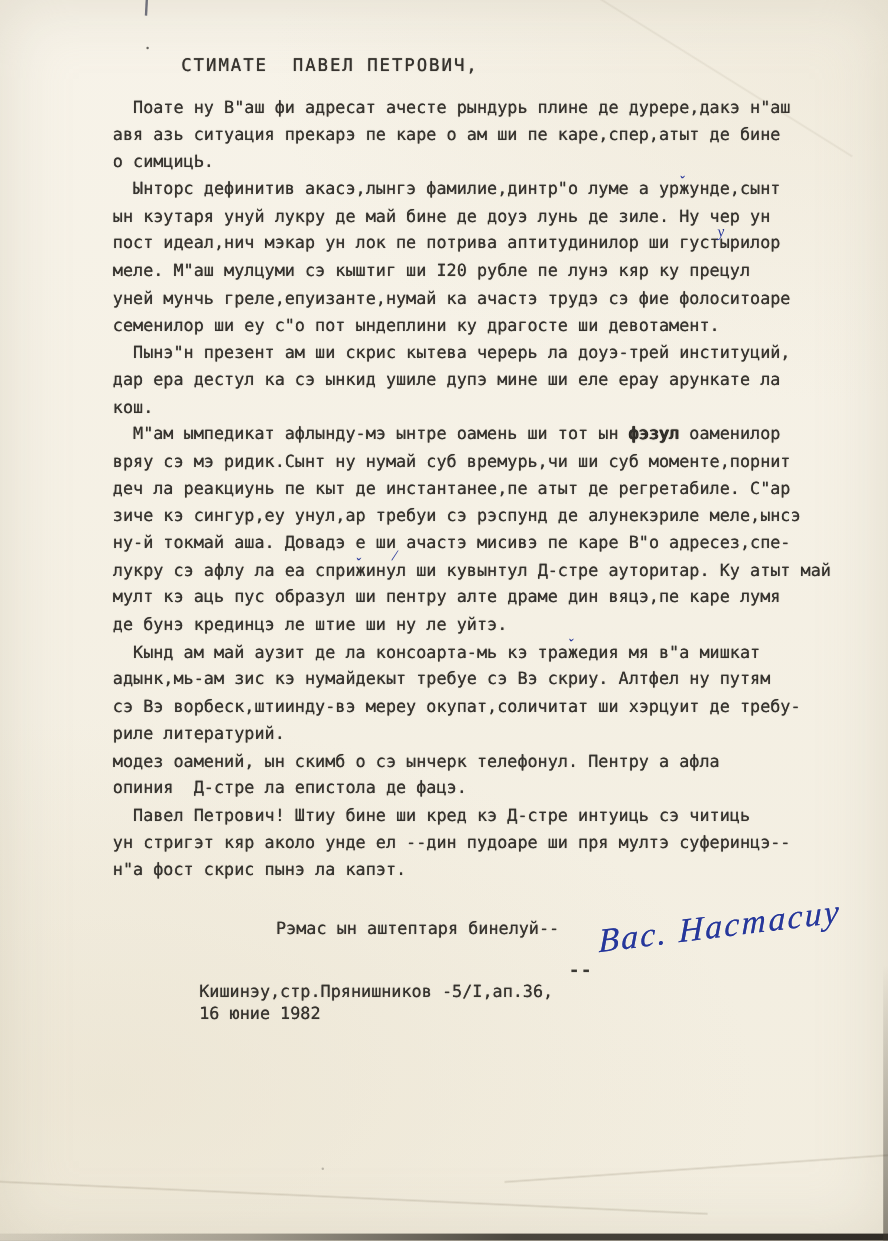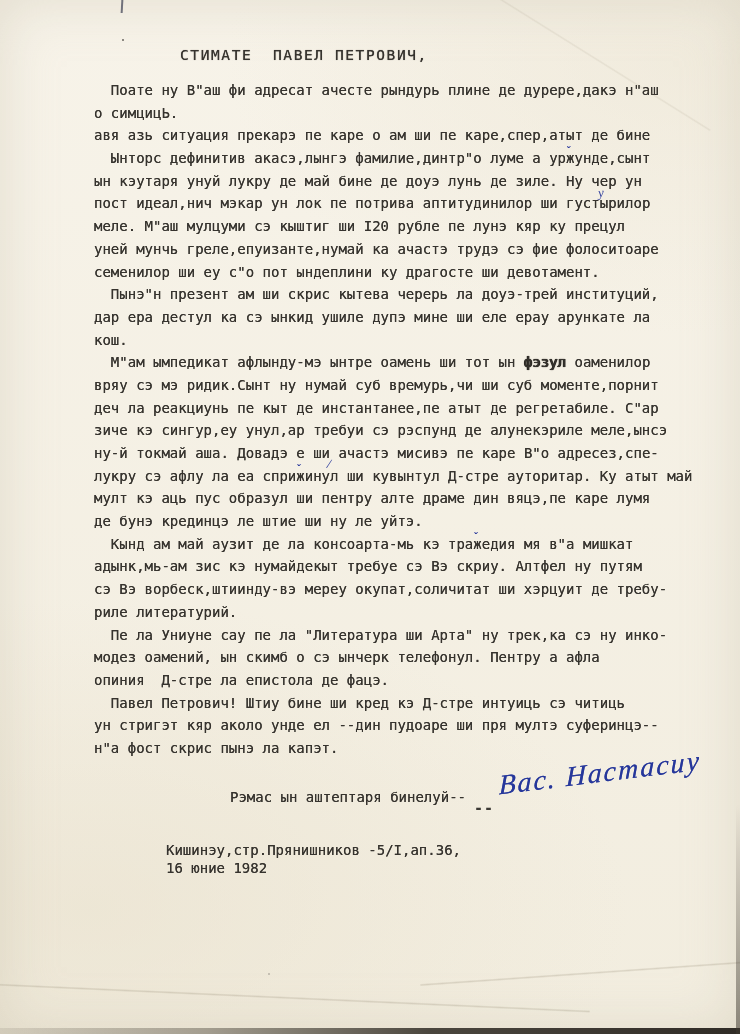--- a/index.html
+++ b/index.html
@@ -18,21 +18,21 @@
   }
   .letter{position:absolute;left:94px;top:44px;width:620px;}
   .line{
     white-space:pre;
     height:22.7px;line-height:22.7px;
     font-size:14px;
     letter-spacing:0;
     text-shadow:0 0 .6px rgba(45,42,38,.85);
   }
   .title{
-    margin-left:86px;margin-bottom:12px;
+    margin-left:57px;margin-bottom:12px;
     font-size:14.5px;letter-spacing:1.6px;
     height:23px;line-height:23px;white-space:pre;
     text-shadow:0 0 .7px rgba(45,42,38,.9);
   }
   .closing{
     margin-top:29px;margin-left:136px;
     font-size:14px;white-space:pre;
     text-shadow:0 0 .6px rgba(45,42,38,.85);
   }
   .address{margin-top:36px;margin-left:38px;}
@@ -76,22 +76,22 @@
 <body>
 
 <div class="page">
 
   <div class="letter">
 
     <div class="title">СТИМАТЕ  ПАВЕЛ ПЕТРОВИЧ,</div>
 
     <div>
       <div class="line">  Поате ну В"аш фи адресат ачесте рындурь плине де дурере,дакэ н"аш</div>
+      <div class="line">авя азь ситуация прекарэ пе каре о ам ши пе каре,спер,атыт де бине</div>
       <div class="line">о симцицЬ.</div>
-      <div class="line">авя азь ситуация прекарэ пе каре о ам ши пе каре,спер,атыт де бине</div>
     </div>
 
     <div>
       <div class="line"><span>  Ынторс дефинитив акасэ,лынгэ фамилие,динтр"о луме а ур</span><span class="rel"><span class="hw caret">ˇ</span><span>ж</span></span><span>унде,сынт</span></div>
       <div class="line">ын кэутаря унуй лукру де май бине де доуэ лунь де зиле. Ну чер ун</div>
       <div class="line"><span>пост идеал,нич мэкар ун лок пе потрива аптитудинилор ши густ</span><span class="rel"><span class="hw above">у</span><span>ы</span></span><span>рилор</span></div>
       <div class="line">меле. М"аш мулцуми сэ кыштиг ши I20 рубле пе лунэ кяр ку прецул</div>
       <div class="line">уней мунчь греле,епуизанте,нумай ка ачастэ трудэ сэ фие фолоситоаре</div>
       <div class="line">семенилор ши еу с"о пот ындеплини ку драгосте ши девотамент.</div>
     </div>
@@ -114,21 +114,20 @@
     </div>
 
     <div>
       <div class="line"><span>  Кынд ам май аузит де ла консоарта-мь кэ тра</span><span class="rel"><span class="hw caret">ˇ</span><span>ж</span></span><span>едия мя в"а мишкат</span></div>
       <div class="line">адынк,мь-ам зис кэ нумайдекыт требуе сэ Вэ скриу. Алтфел ну путям</div>
       <div class="line">сэ Вэ ворбеск,штиинду-вэ мереу окупат,соличитат ши хэрцуит де требу-</div>
       <div class="line">риле литературий.</div>
     </div>
 
     <div>
-      <div class="line">  Пе ла Униуне сау пе ла "Литература ши Арта" ну трек,ка сэ ну инко-</div>
       <div class="line">модез оамений, ын скимб о сэ ынчерк телефонул. Пентру а афла</div>
       <div class="line">опиния  Д-стре ла епистола де фацэ.</div>
     </div>
 
     <div>
       <div class="line">  Павел Петрович! Штиу бине ши кред кэ Д-стре интуиць сэ читиць</div>
       <div class="line">ун стригэт кяр аколо унде ел --дин пудоаре ши пря мултэ суферинцэ--</div>
       <div class="line">н"а фост скрис пынэ ла капэт.</div>
     </div>
 

